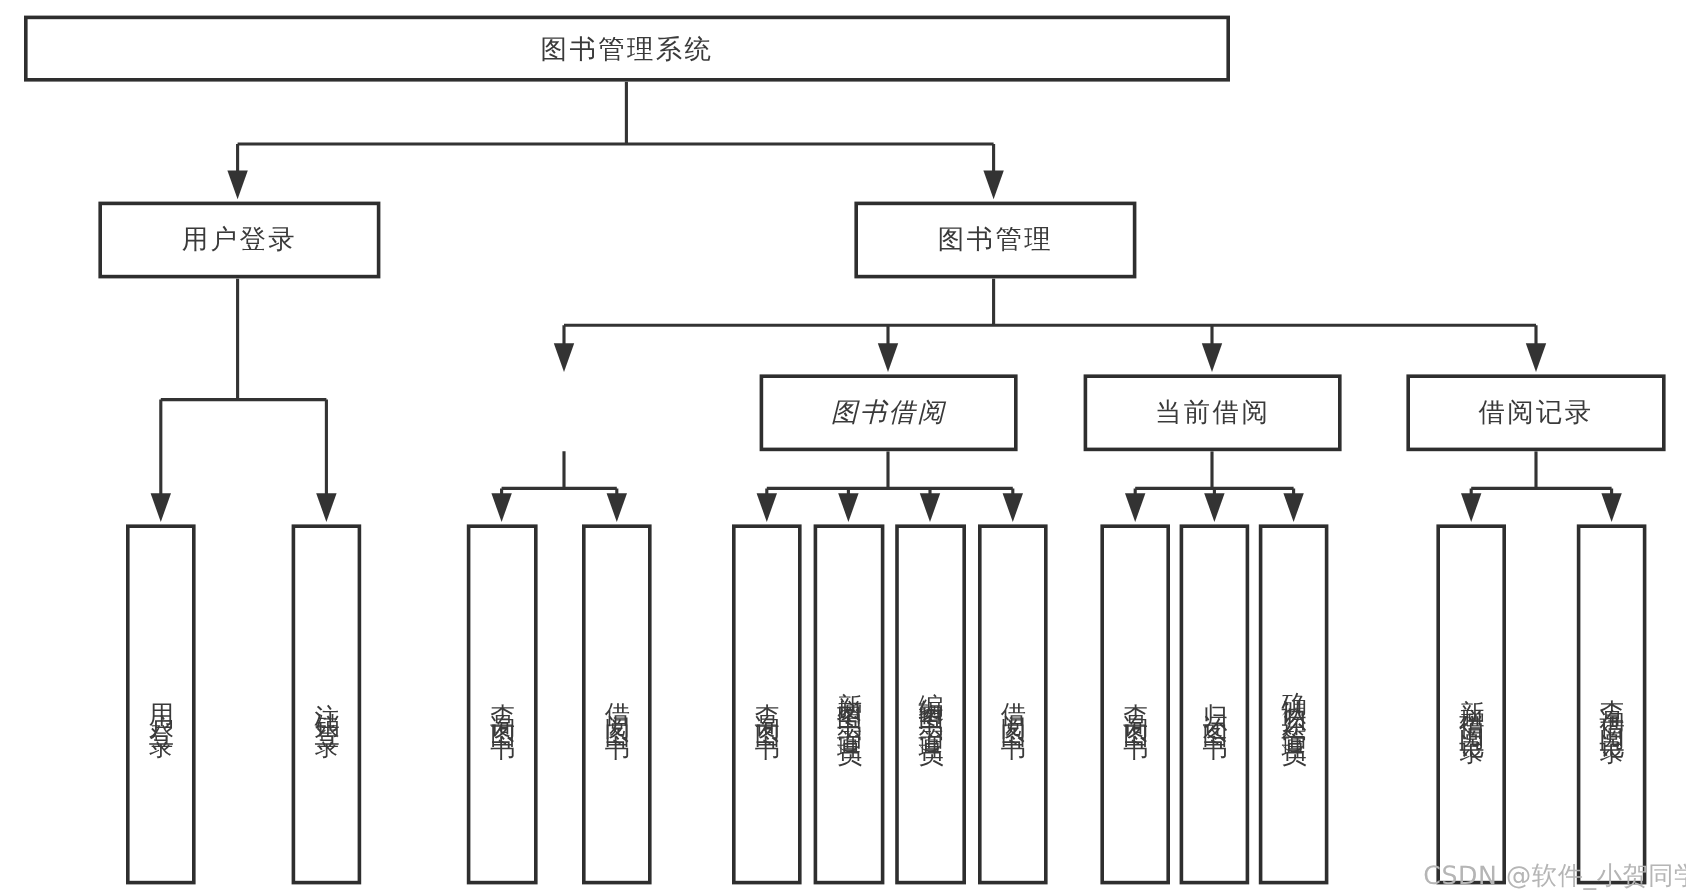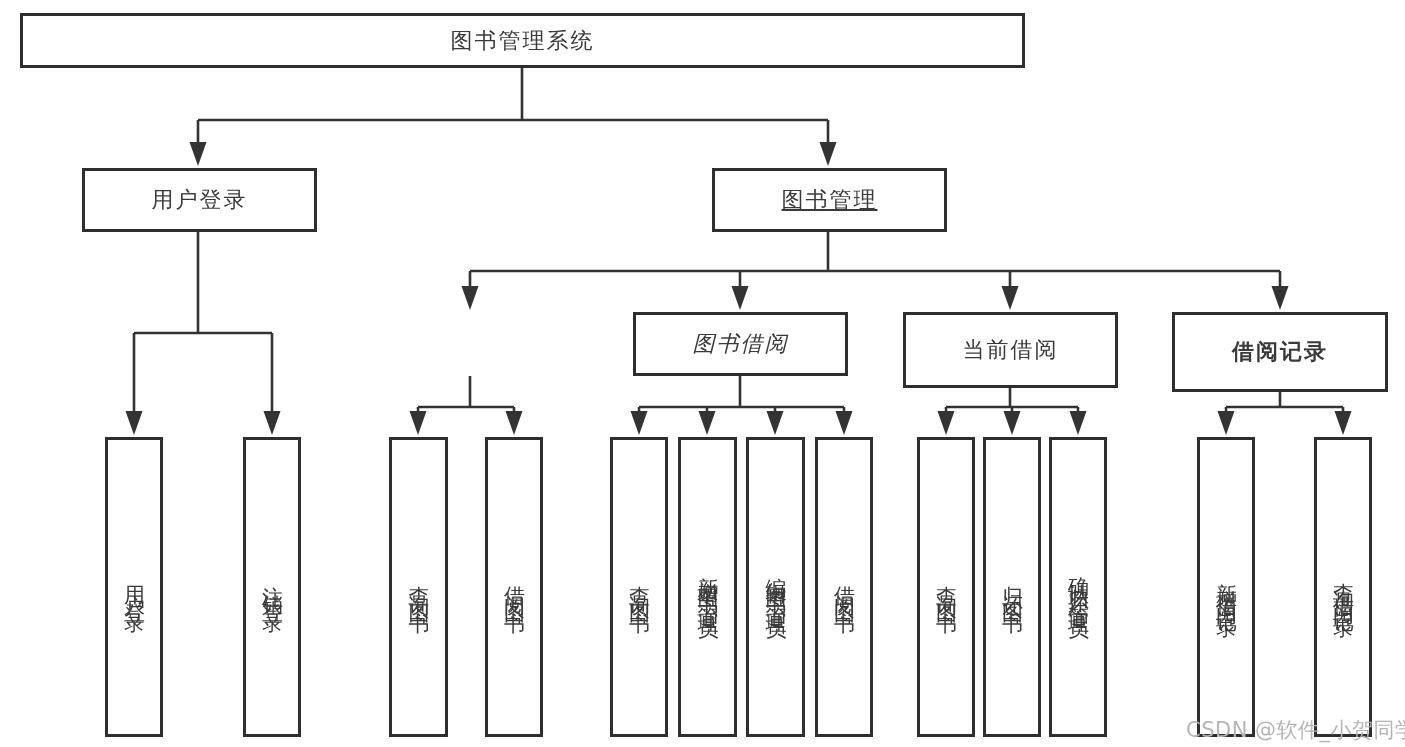--- a/index.html
+++ b/index.html
@@ -25,25 +25,25 @@
     text-align:right;
   }
   .hbox{font-size:22px;letter-spacing:2px;white-space:nowrap;}
   .vbox{
     writing-mode:vertical-rl;text-orientation:mixed;
     font-size:21px;letter-spacing:9px;line-height:1;
   }
   
   .n-root{left:20px;top:13px;width:1005px;height:55px;}
   .n-l2a{left:82px;top:168px;width:235px;height:64px;}
-  .n-l2b{left:712px;top:168px;width:235px;height:64px;text-decoration:underline;}
+  .n-l2b{left:712px;top:168px;width:235px;height:64px;}
   .n-l3a{left:363px;top:312px;width:215px;height:64px;}
   .n-l3b{left:633px;top:312px;width:215px;height:64px;font-style:italic;}
-  .n-l3c{left:903px;top:312px;width:215px;height:76px;}
-  .n-l3d{left:1172px;top:312px;width:216px;height:80px;font-weight:bold;}
+  .n-l3c{left:903px;top:312px;width:215px;height:64px;}
+  .n-l3d{left:1172px;top:312px;width:216px;height:64px;}
   .lf1 {left:105px; top:437px;width:58px;height:300px;}
   .lf2 {left:243px; top:437px;width:58px;height:300px;}
   .lf3 {left:389px; top:437px;width:59px;height:300px;}
   .lf4 {left:485px; top:437px;width:58px;height:300px;}
   .lf5 {left:610px; top:437px;width:58px;height:300px;}
   .lf6 {left:678px; top:437px;width:59px;height:300px;letter-spacing:6px;}
   .lf7 {left:746px; top:437px;width:59px;height:300px;letter-spacing:6px;}
   .lf8 {left:815px; top:437px;width:58px;height:300px;}
   .lf9 {left:917px; top:437px;width:58px;height:300px;}
   .lf10{left:983px; top:437px;width:58px;height:300px;}

